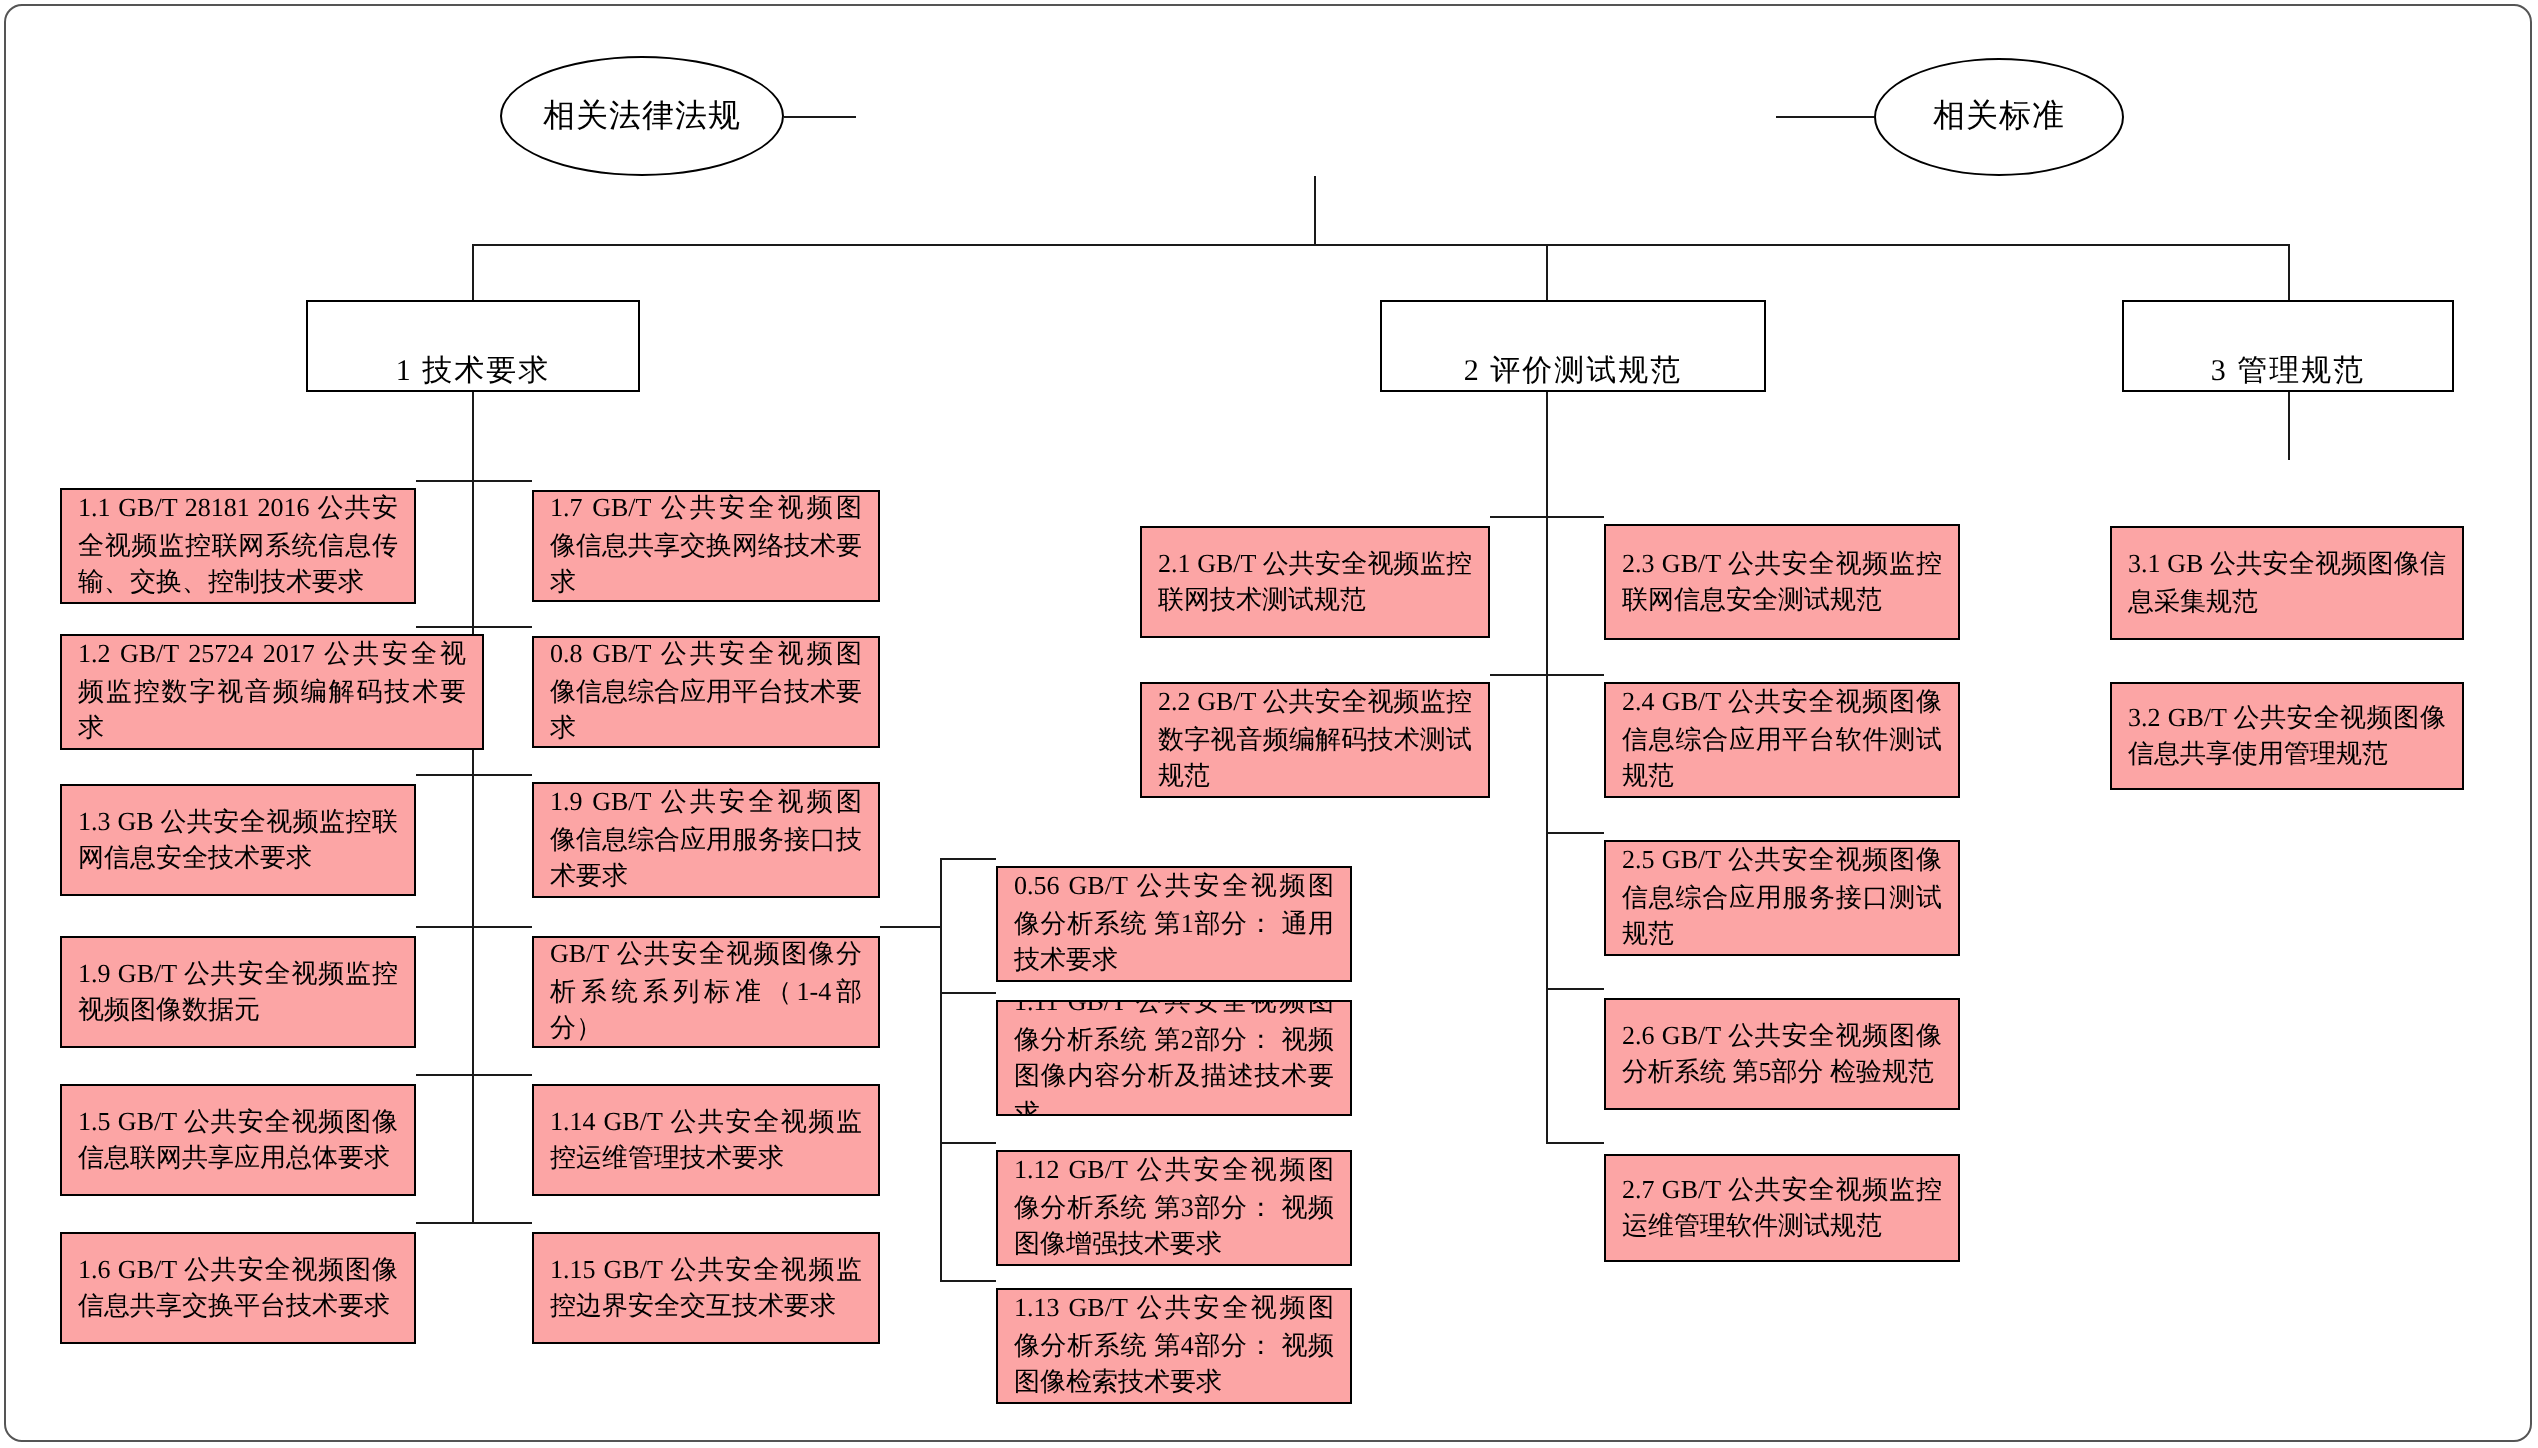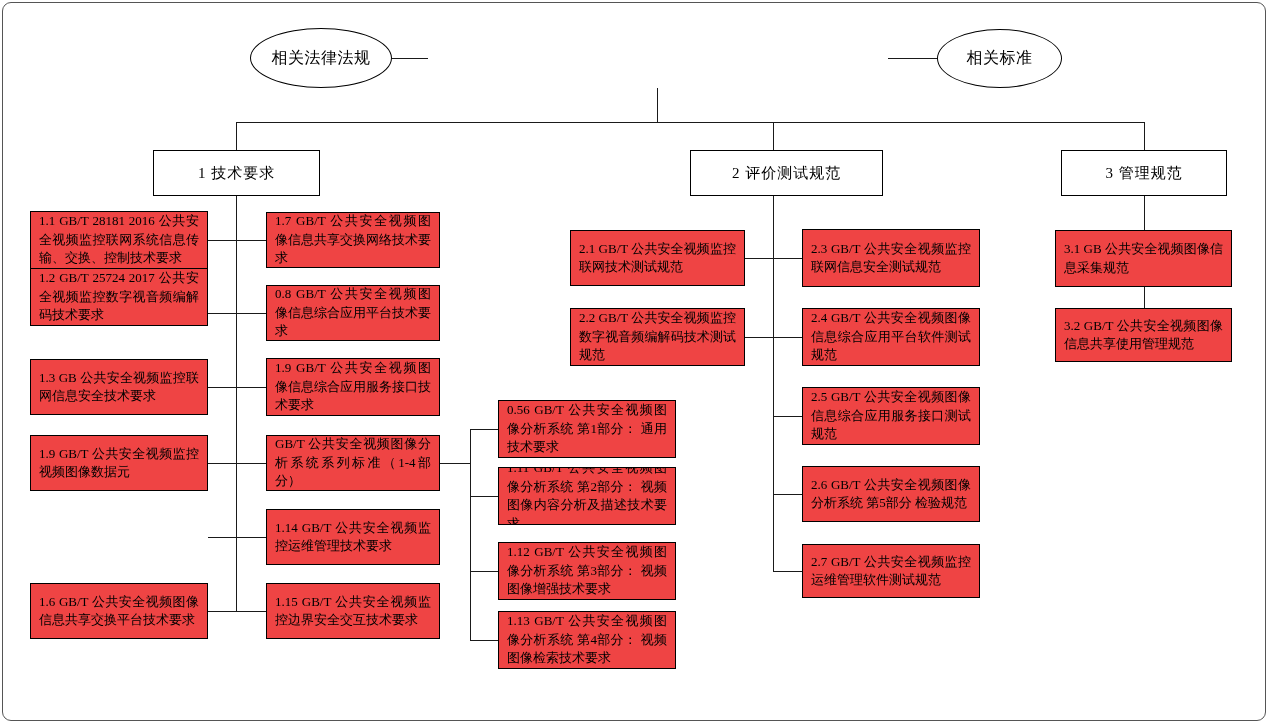--- a/index.html
+++ b/index.html
@@ -8,31 +8,31 @@
     font-family:"Liberation Serif","DejaVu Serif",serif;color:#000;
     overflow:hidden;
   }
   .frame{
     position:absolute;left:2px;top:2px;right:3px;bottom:3px;
     border:1px solid #555;border-radius:9px;pointer-events:none;
   }
   .hl{position:absolute;height:1px;background:#1a1a1a;}
   .vl{position:absolute;width:1px;background:#1a1a1a;}
   .node{
-    position:absolute;border:1px solid #000;background:#ef4444;
+    position:absolute;border:1px solid #000;background:#fca5a5;
     display:flex;align-items:center;box-sizing:border-box;
-    padding:1px 8px;overflow:hidden;
+    padding:1px 8px;overflow:hidden;margin-top:33px;
   }
   .node .txt{
     width:100%;font-size:13px;line-height:18.5px;
     text-align:justify;text-justify:inter-ideograph;
   }
   .branch{
     position:absolute;border:1px solid #000;background:#fff;
-    display:flex;align-items:center;justify-content:center;
+    display:flex;align-items:flex-end;justify-content:center;
     box-sizing:border-box;font-size:15px;letter-spacing:1px;
   }
   .titlebox{
     position:absolute;left:428px;top:28px;width:460px;height:60px;
     border:2px solid #000;background:#fff;display:flex;align-items:center;
     justify-content:center;box-sizing:border-box;
     font-size:19px;font-weight:bold;letter-spacing:1px;
   }
   .ellipse{
     position:absolute;border:1.5px solid #000;border-radius:50%;
@@ -75,28 +75,31 @@
   <div class="hl" style="left:208px;top:240px;width:58px"></div>
   <div class="hl" style="left:208px;top:313px;width:58px"></div>
   <div class="hl" style="left:208px;top:387px;width:58px"></div>
   <div class="hl" style="left:208px;top:463px;width:58px"></div>
   <div class="hl" style="left:208px;top:537px;width:58px"></div>
   <div class="hl" style="left:208px;top:611px;width:58px"></div>
 
   <div class="node" style="left:30px;top:211px;width:178px;height:58px">
     <span class="txt">1.1 GB/T 28181 2016 公共安全视频监控联网系统信息传输、交换、控制技术要求</span>
   </div>
-  <div class="node" style="left:30px;top:268px;width:178px;height:58px">
+  <div class="node" style="left:30px;top:284px;width:212px;height:58px">
     <span class="txt">1.2 GB/T 25724 2017 公共安全视频监控数字视音频编解码技术要求</span>
   </div>
   <div class="node" style="left:30px;top:359px;width:178px;height:56px">
     <span class="txt">1.3 GB 公共安全视频监控联网信息安全技术要求</span>
   </div>
   <div class="node" style="left:30px;top:435px;width:178px;height:56px">
     <span class="txt">1.9 GB/T 公共安全视频监控视频图像数据元</span>
+  </div>
+  <div class="node" style="left:30px;top:509px;width:178px;height:56px">
+    <span class="txt">1.5 GB/T 公共安全视频图像信息联网共享应用总体要求</span>
   </div>
   <div class="node" style="left:30px;top:583px;width:178px;height:56px">
     <span class="txt">1.6 GB/T 公共安全视频图像信息共享交换平台技术要求</span>
   </div>
 
   <div class="node" style="left:266px;top:212px;width:174px;height:56px">
     <span class="txt">1.7 GB/T 公共安全视频图像信息共享交换网络技术要求</span>
   </div>
   <div class="node" style="left:266px;top:285px;width:174px;height:56px">
     <span class="txt">0.8 GB/T 公共安全视频图像信息综合应用平台技术要求</span>

